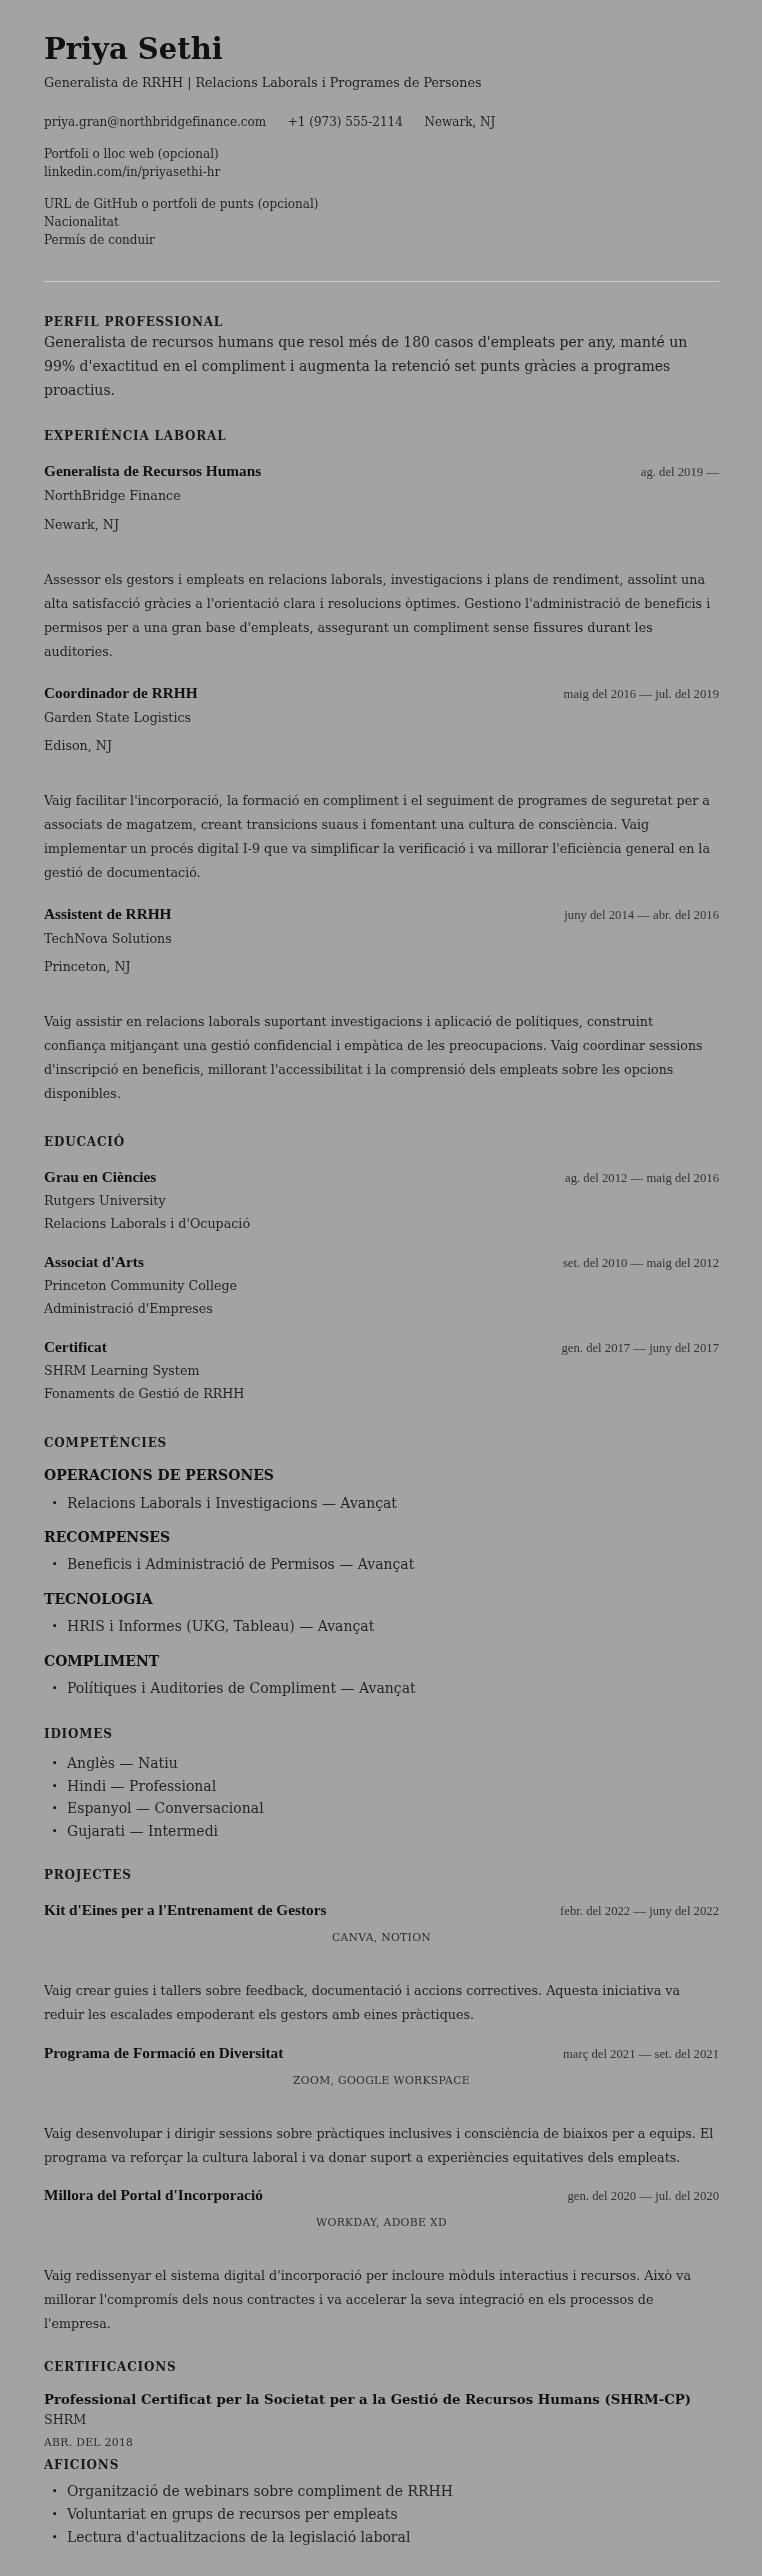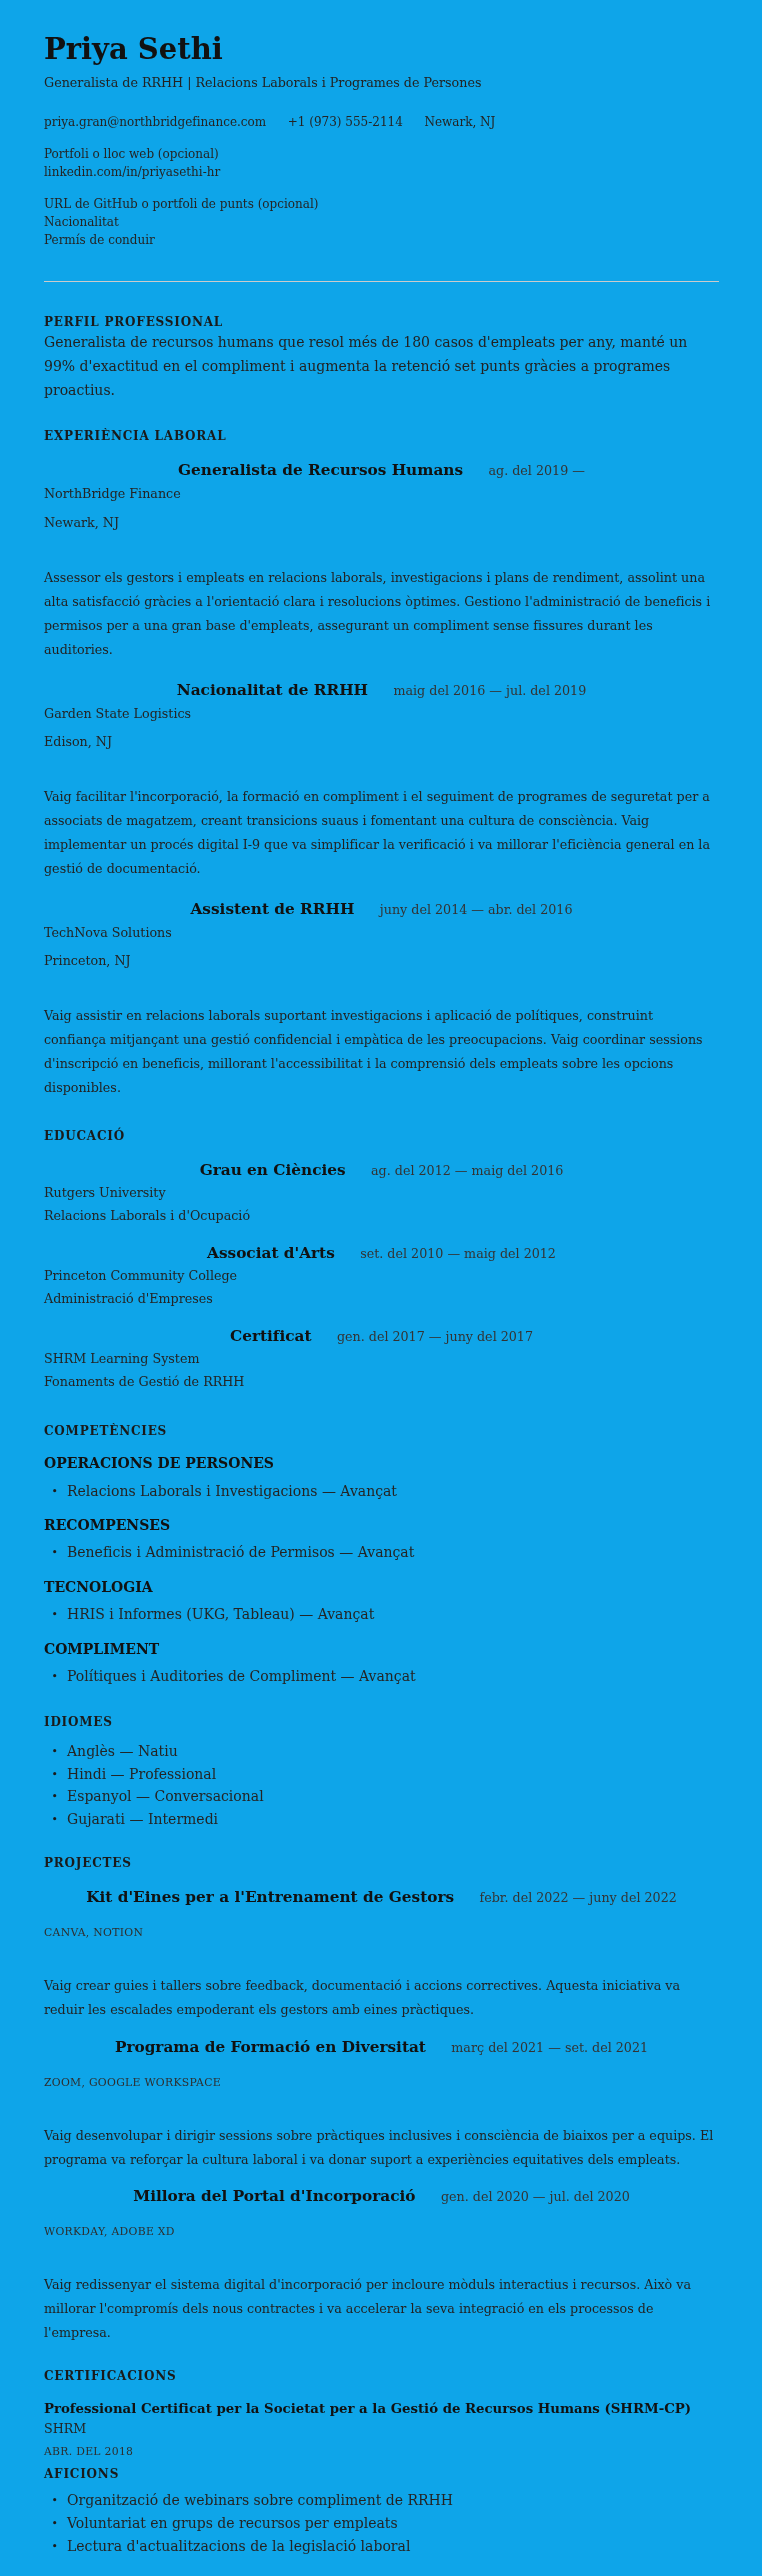--- a/index.html
+++ b/index.html
@@ -7,21 +7,21 @@
     padding: 0;
     background: #ffffff;
   }
   .page {
     position: relative;
     width: 763px;
     height: 2576px;
     box-sizing: border-box;
     margin: 0 auto;
     padding: 32px 44px 0 44px;
-    background: #0ea5e9;
+    background: #a3a3a3;
     font-family: "DejaVu Serif", "Liberation Serif", serif;
     color: #222222;
     overflow: hidden;
   }
   
   .name {
     font-size: 29px;
     line-height: 34px;
     font-weight: 700;
     color: #111111;
@@ -70,23 +70,24 @@
 
   .summary {
     font-size: 14px;
     line-height: 24px;
     margin: 0 0 0 0;
     color: #222222;
   }
   
   .entry-header {
     display: flex;
-    justify-content: center;
+    justify-content: space-between;
     align-items: baseline;
     margin-top: 16.5px;
+    font-family: Liberation Serif, serif;
   }
   .entry + .entry .entry-header { margin-top: 19px; }
   .proj-entry + .proj-entry .entry-header { margin-top: 15.3px; }
   .entry-title {
     font-size: 15.3px;
     line-height: 19px;
     font-weight: 700;
     color: #111111;
     margin: 0;
   }
@@ -114,22 +115,23 @@
   .entry-desc {
     font-size: 12.7px;
     line-height: 24px;
     margin: 34px 0 0 0;
     color: #222222;
   }
   .entry-tools {
     font-size: 10.8px;
     line-height: 15.3px;
     letter-spacing: 0.3px;
-    margin-top: 18px;
+    margin-top: 9px;
     color: #2e2e2e;
+    text-align: center;
   }
   
   .skill-group-title {
     font-size: 14px;
     line-height: 18px;
     font-weight: 700;
     color: #111111;
     margin: 15.3px 0 0 0;
   }
   ul.bullet-list {
@@ -218,21 +220,21 @@
         <h3 class="entry-title">Generalista de Recursos Humans</h3>
         <span class="entry-dates">ag. del 2019 —</span>
       </div>
       <div class="entry-company">NorthBridge Finance</div>
       <div class="entry-location">Newark, NJ</div>
       <p class="entry-desc">Assessor els gestors i empleats en relacions laborals, investigacions i plans de rendiment, assolint una alta satisfacció gràcies a l'orientació clara i resolucions òptimes. Gestiono l'administració de beneficis i permisos per a una gran base d'empleats, assegurant un compliment sense fissures durant les auditories.</p>
     </div>
 
     <div class="entry">
       <div class="entry-header">
-        <h3 class="entry-title">Nacionalitat de RRHH</h3>
+        <h3 class="entry-title">Coordinador de RRHH</h3>
         <span class="entry-dates">maig del 2016 — jul. del 2019</span>
       </div>
       <div class="entry-company">Garden State Logistics</div>
       <div class="entry-location">Edison, NJ</div>
       <p class="entry-desc">Vaig facilitar l'incorporació, la formació en compliment i el seguiment de programes de seguretat per a associats de magatzem, creant transicions suaus i fomentant una cultura de consciència. Vaig implementar un procés digital I-9 que va simplificar la verificació i va millorar l'eficiència general en la gestió de documentació.</p>
     </div>
 
     <div class="entry">
       <div class="entry-header">
         <h3 class="entry-title">Assistent de RRHH</h3>

